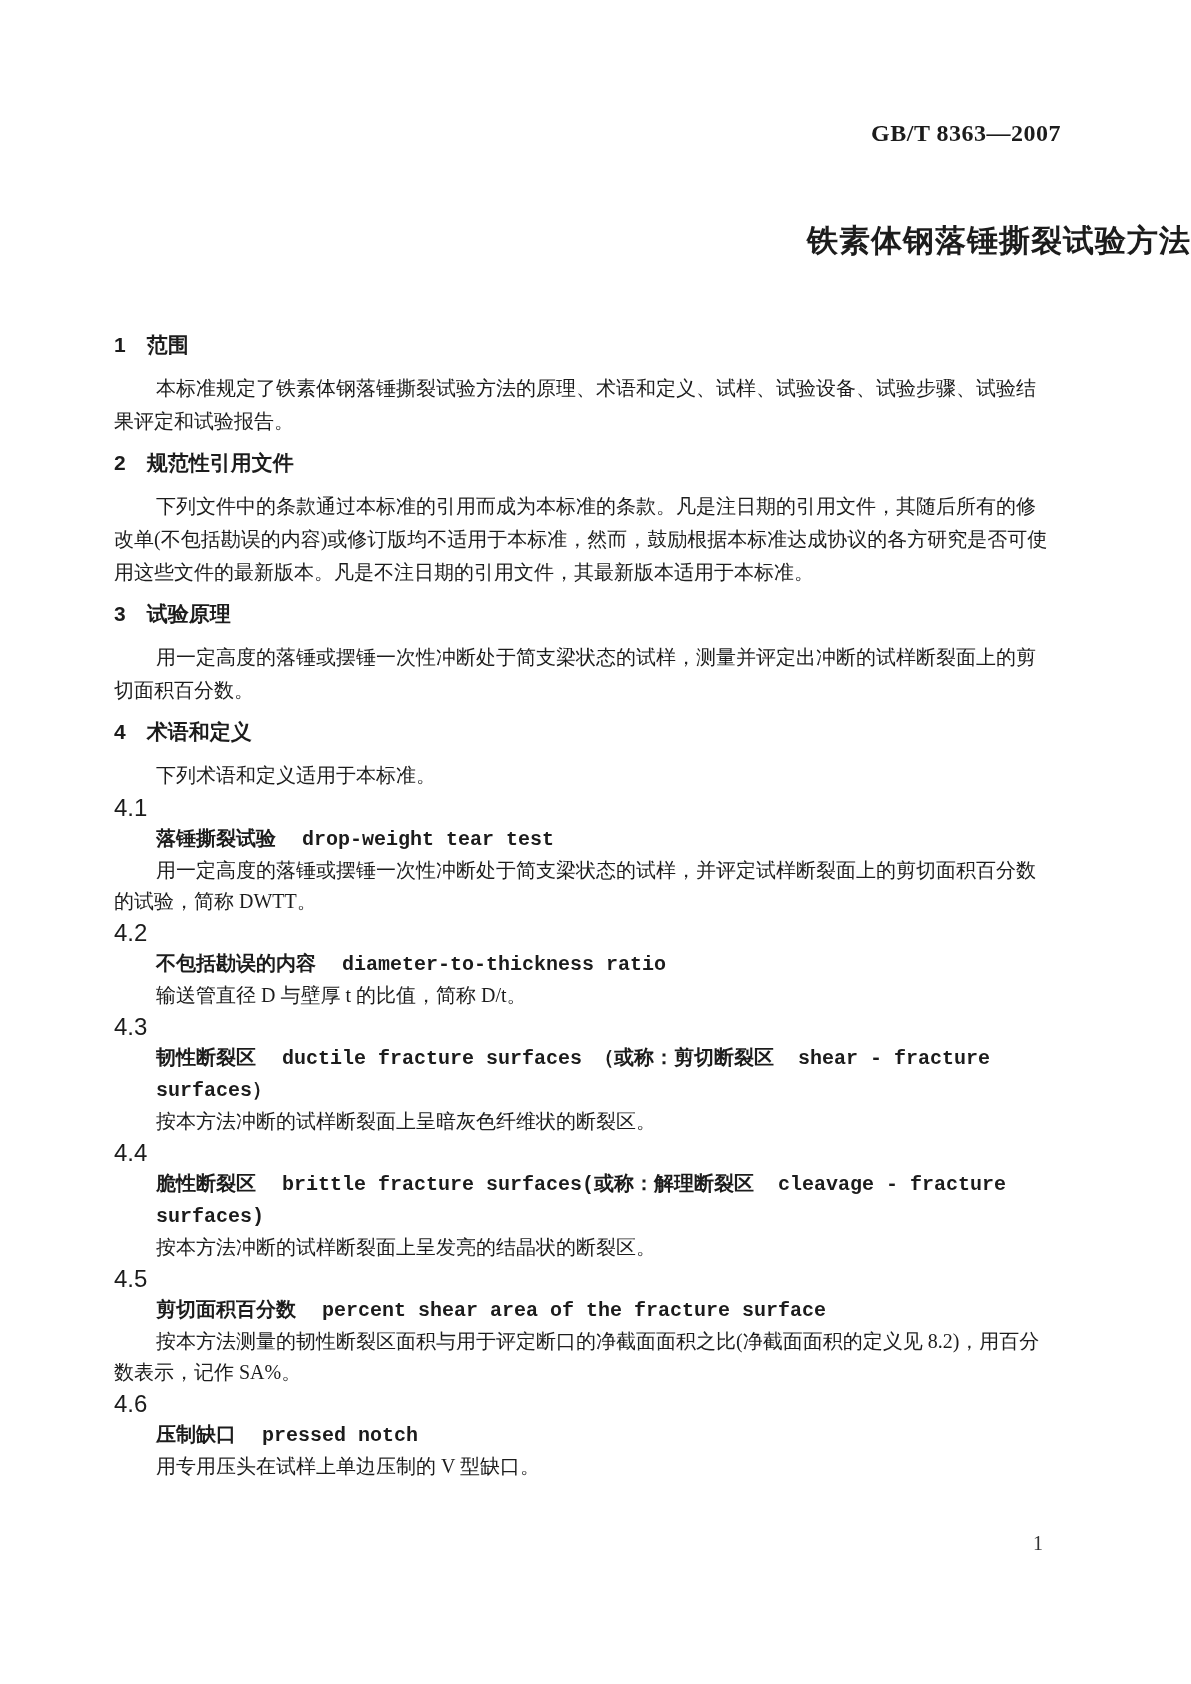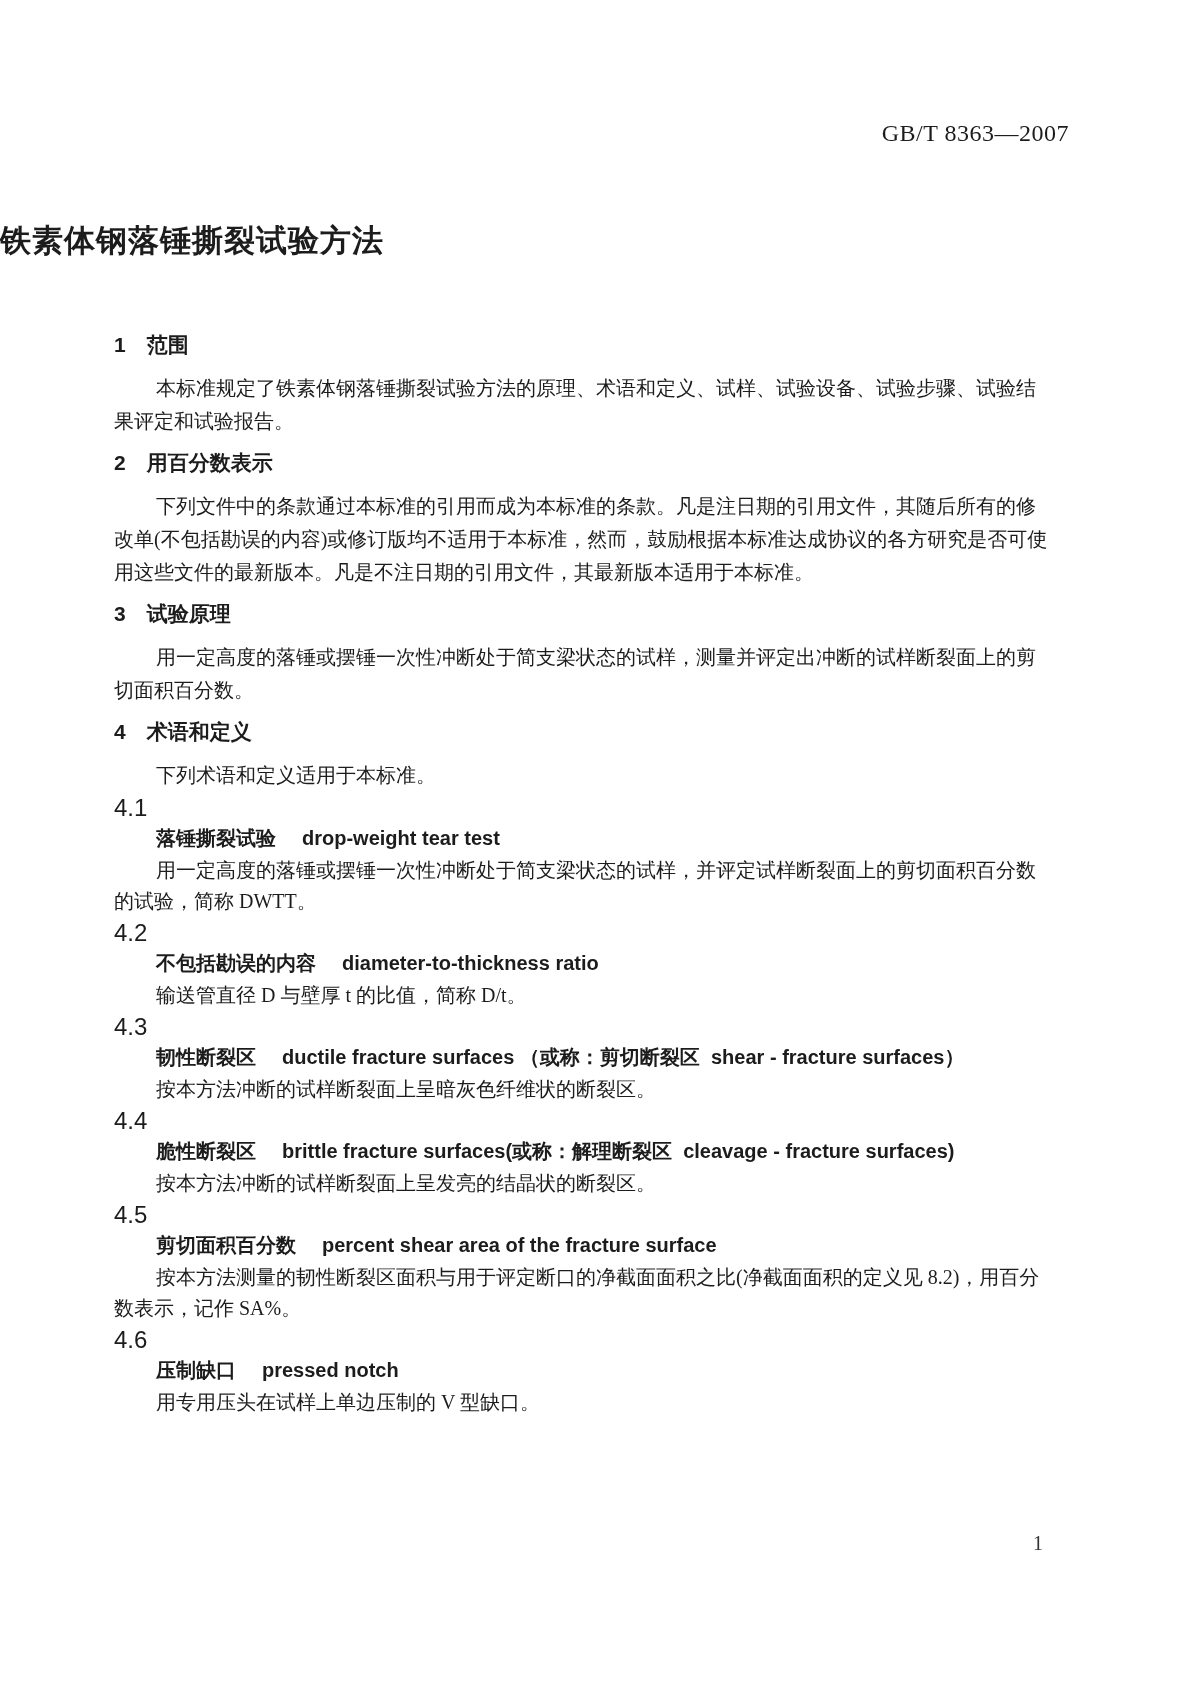--- a/index.html
+++ b/index.html
@@ -2,26 +2,26 @@
 <html><head>
 <meta charset="utf-8">
 <style>
   html,body{margin:0;padding:0;background:#e8e8e8;}
   .page{
     width:1191px;height:1684px;background:#ffffff;position:relative;
     color:#1c1c1c;overflow:hidden;margin:0 auto;
     font-family:"Liberation Serif","DejaVu Serif",serif;
   }
   .doc-code{
-    position:absolute;top:120px;right:122px;
+    position:absolute;top:120px;right:130px;
     font-family:"Liberation Serif","DejaVu Serif",serif;
-    font-weight:normal;font-size:24px;letter-spacing:0.5px;margin-left:14px;
+    font-weight:bold;font-size:24px;letter-spacing:0.5px;margin-left:14px;
   }
   .title{
-    position:absolute;top:220px;left:0;width:100%;text-align:left;margin:0;
+    position:absolute;top:220px;left:0;width:100%;text-align:right;margin:0;
     font-family:"Liberation Sans","DejaVu Sans",sans-serif;
     font-weight:bold;font-size:31px;letter-spacing:1px;
   }
   .content{position:absolute;top:332px;left:114px;width:934px;}
   h2{
     font-family:"Liberation Sans","DejaVu Sans",sans-serif;
     font-size:21px;font-weight:bold;line-height:26px;margin:12px 0 14px 0;
   }
   section.first h2{margin-top:0;}
   h2 .sec-no{margin-right:21px;font-weight:bold;}
@@ -30,21 +30,21 @@
     white-space:pre-wrap;
   }
   .clause-no{
     font-family:"Liberation Sans","DejaVu Sans",sans-serif;
     font-size:24px;line-height:31px;
   }
   .term-head{
     font-size:20px;line-height:31px;font-weight:bold;padding-left:42px;
   }
   .term-zh{font-family:Liberation Mono, monospace;margin-top:15px;}
-  .term-en{font-family:Liberation Sans, sans-serif;margin-left:26px;white-space:pre-wrap;margin-top:48px;}
+  .term-en{font-family:Liberation Mono, monospace;margin-left:26px;white-space:pre-wrap;margin-top:48px;}
   p.def{
     font-size:20px;line-height:31px;margin:0;text-indent:42px;white-space:pre-wrap;
   }
   .page-number{
     position:absolute;top:1532px;right:148px;
     font-size:20px;color:#333;
   }
 </style>
 </head>
 <body>
@@ -56,21 +56,21 @@
   <h1 class="title">铁素体钢落锤撕裂试验方法</h1>
 
   <div class="content">
 
     <section class="first">
       <h2><span class="sec-no">1</span><span>范围</span></h2>
       <p class="body-p">本标准规定了铁素体钢落锤撕裂试验方法的原理、术语和定义、试样、试验设备、试验步骤、试验结果评定和试验报告。</p>
     </section>
 
     <section>
-      <h2><span class="sec-no">2</span><span>用百分数表示</span></h2>
+      <h2><span class="sec-no">2</span><span>规范性引用文件</span></h2>
       <p class="body-p">下列文件中的条款通过本标准的引用而成为本标准的条款。凡是注日期的引用文件，其随后所有的修改单(不包括勘误的内容)或修订版均不适用于本标准，然而，鼓励根据本标准达成协议的各方研究是否可使用这些文件的最新版本。凡是不注日期的引用文件，其最新版本适用于本标准。</p>
     </section>
 
     <section>
       <h2><span class="sec-no">3</span><span>试验原理</span></h2>
       <p class="body-p">用一定高度的落锤或摆锤一次性冲断处于简支梁状态的试样，测量并评定出冲断的试样断裂面上的剪切面积百分数。</p>
     </section>
 
     <section>
       <h2><span class="sec-no">4</span><span>术语和定义</span></h2>

